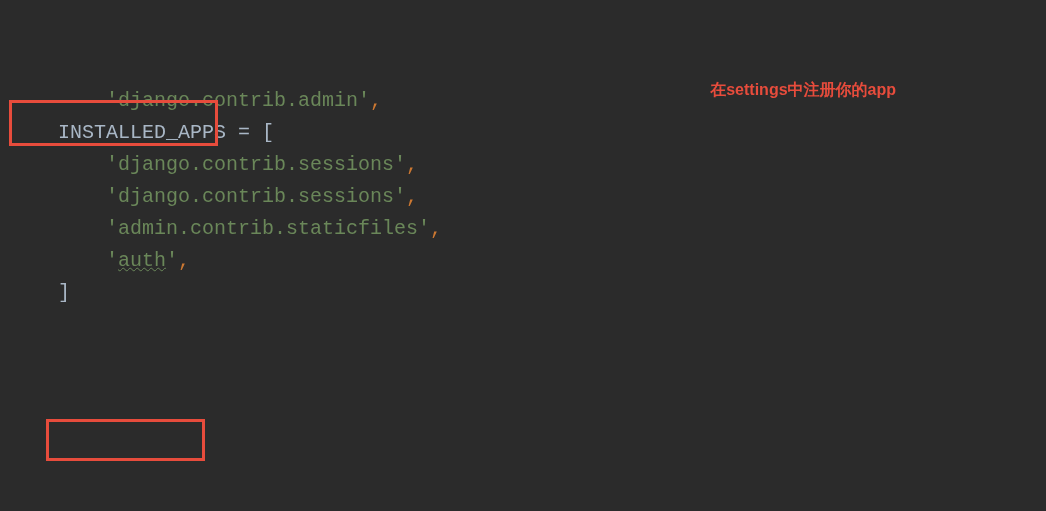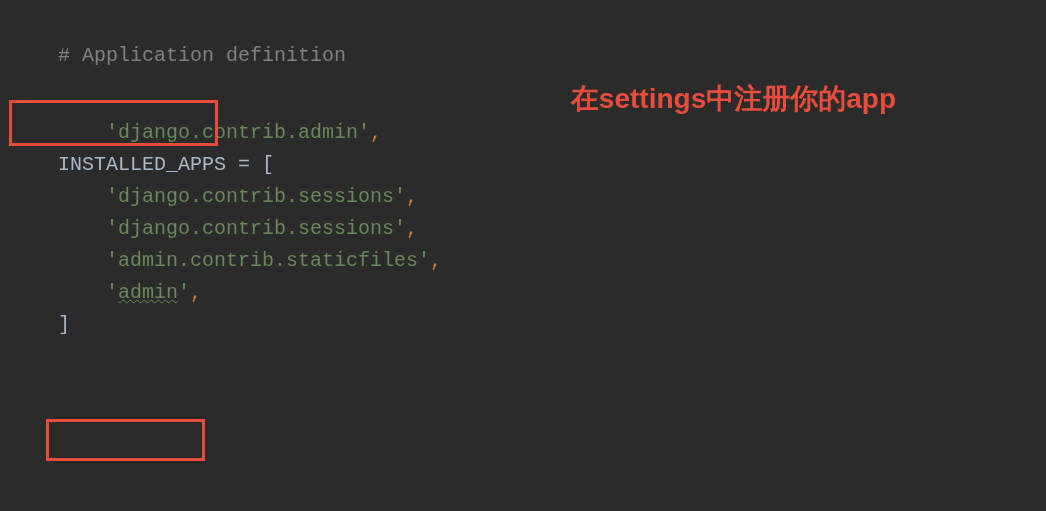--- a/index.html
+++ b/index.html
@@ -63,57 +63,54 @@
       width: 159px;
       height: 42px;
       pointer-events: none;
     }
     .annotation {
       position: absolute;
       right: 150px;
       top: 80px;
       color: #e74c3c;
       font-family: Arial, 'Microsoft YaHei', sans-serif;
-      font-size: 28px;
+      font-size: 16px;
       font-weight: bold;
       text-align: center;
     }
     .wiggle {
       text-decoration: underline wavy #6a8759;
       text-decoration-thickness: 1px;
     }
     .spacer {
       height: 45px;
     }
   </style>
 </head>
 <body>
 
 <div class="code-container">
-  <div class="line">
-    <span class="comment"># Application definition</span>
-  </div>
   <div class="spacer"></div>
   <div class="line indent">
     <span class="quote">'</span><span class="string">django.contrib.admin</span><span class="quote">'</span><span class="comma">,</span>
   </div>
   <div class="line">
     <span class="variable">INSTALLED_APPS</span><span class="bracket"> = [</span>
   </div>
   <div class="line indent">
     <span class="quote">'</span><span class="string">django.contrib.sessions</span><span class="quote">'</span><span class="comma">,</span>
   </div>
   <div class="line indent">
     <span class="quote">'</span><span class="string">django.contrib.sessions</span><span class="quote">'</span><span class="comma">,</span>
   </div>
   <div class="line indent">
     <span class="quote">'</span><span class="string">admin.contrib.staticfiles</span><span class="quote">'</span><span class="comma">,</span>
   </div>
   <div class="line indent">
-    <span class="quote">'</span><span class="string wiggle">admin</span><span class="quote">'</span><span class="comma">,</span>
+    <span class="quote">'</span><span class="string wiggle">auth</span><span class="quote">'</span><span class="comma">,</span>
   </div>
   <div class="line">
     <span class="bracket">]</span>
   </div>
 </div>
 
 <div class="highlight-box-1"></div>
 <div class="highlight-box-2"></div>
 
 <div class="annotation">在settings中注册你的app</div>

